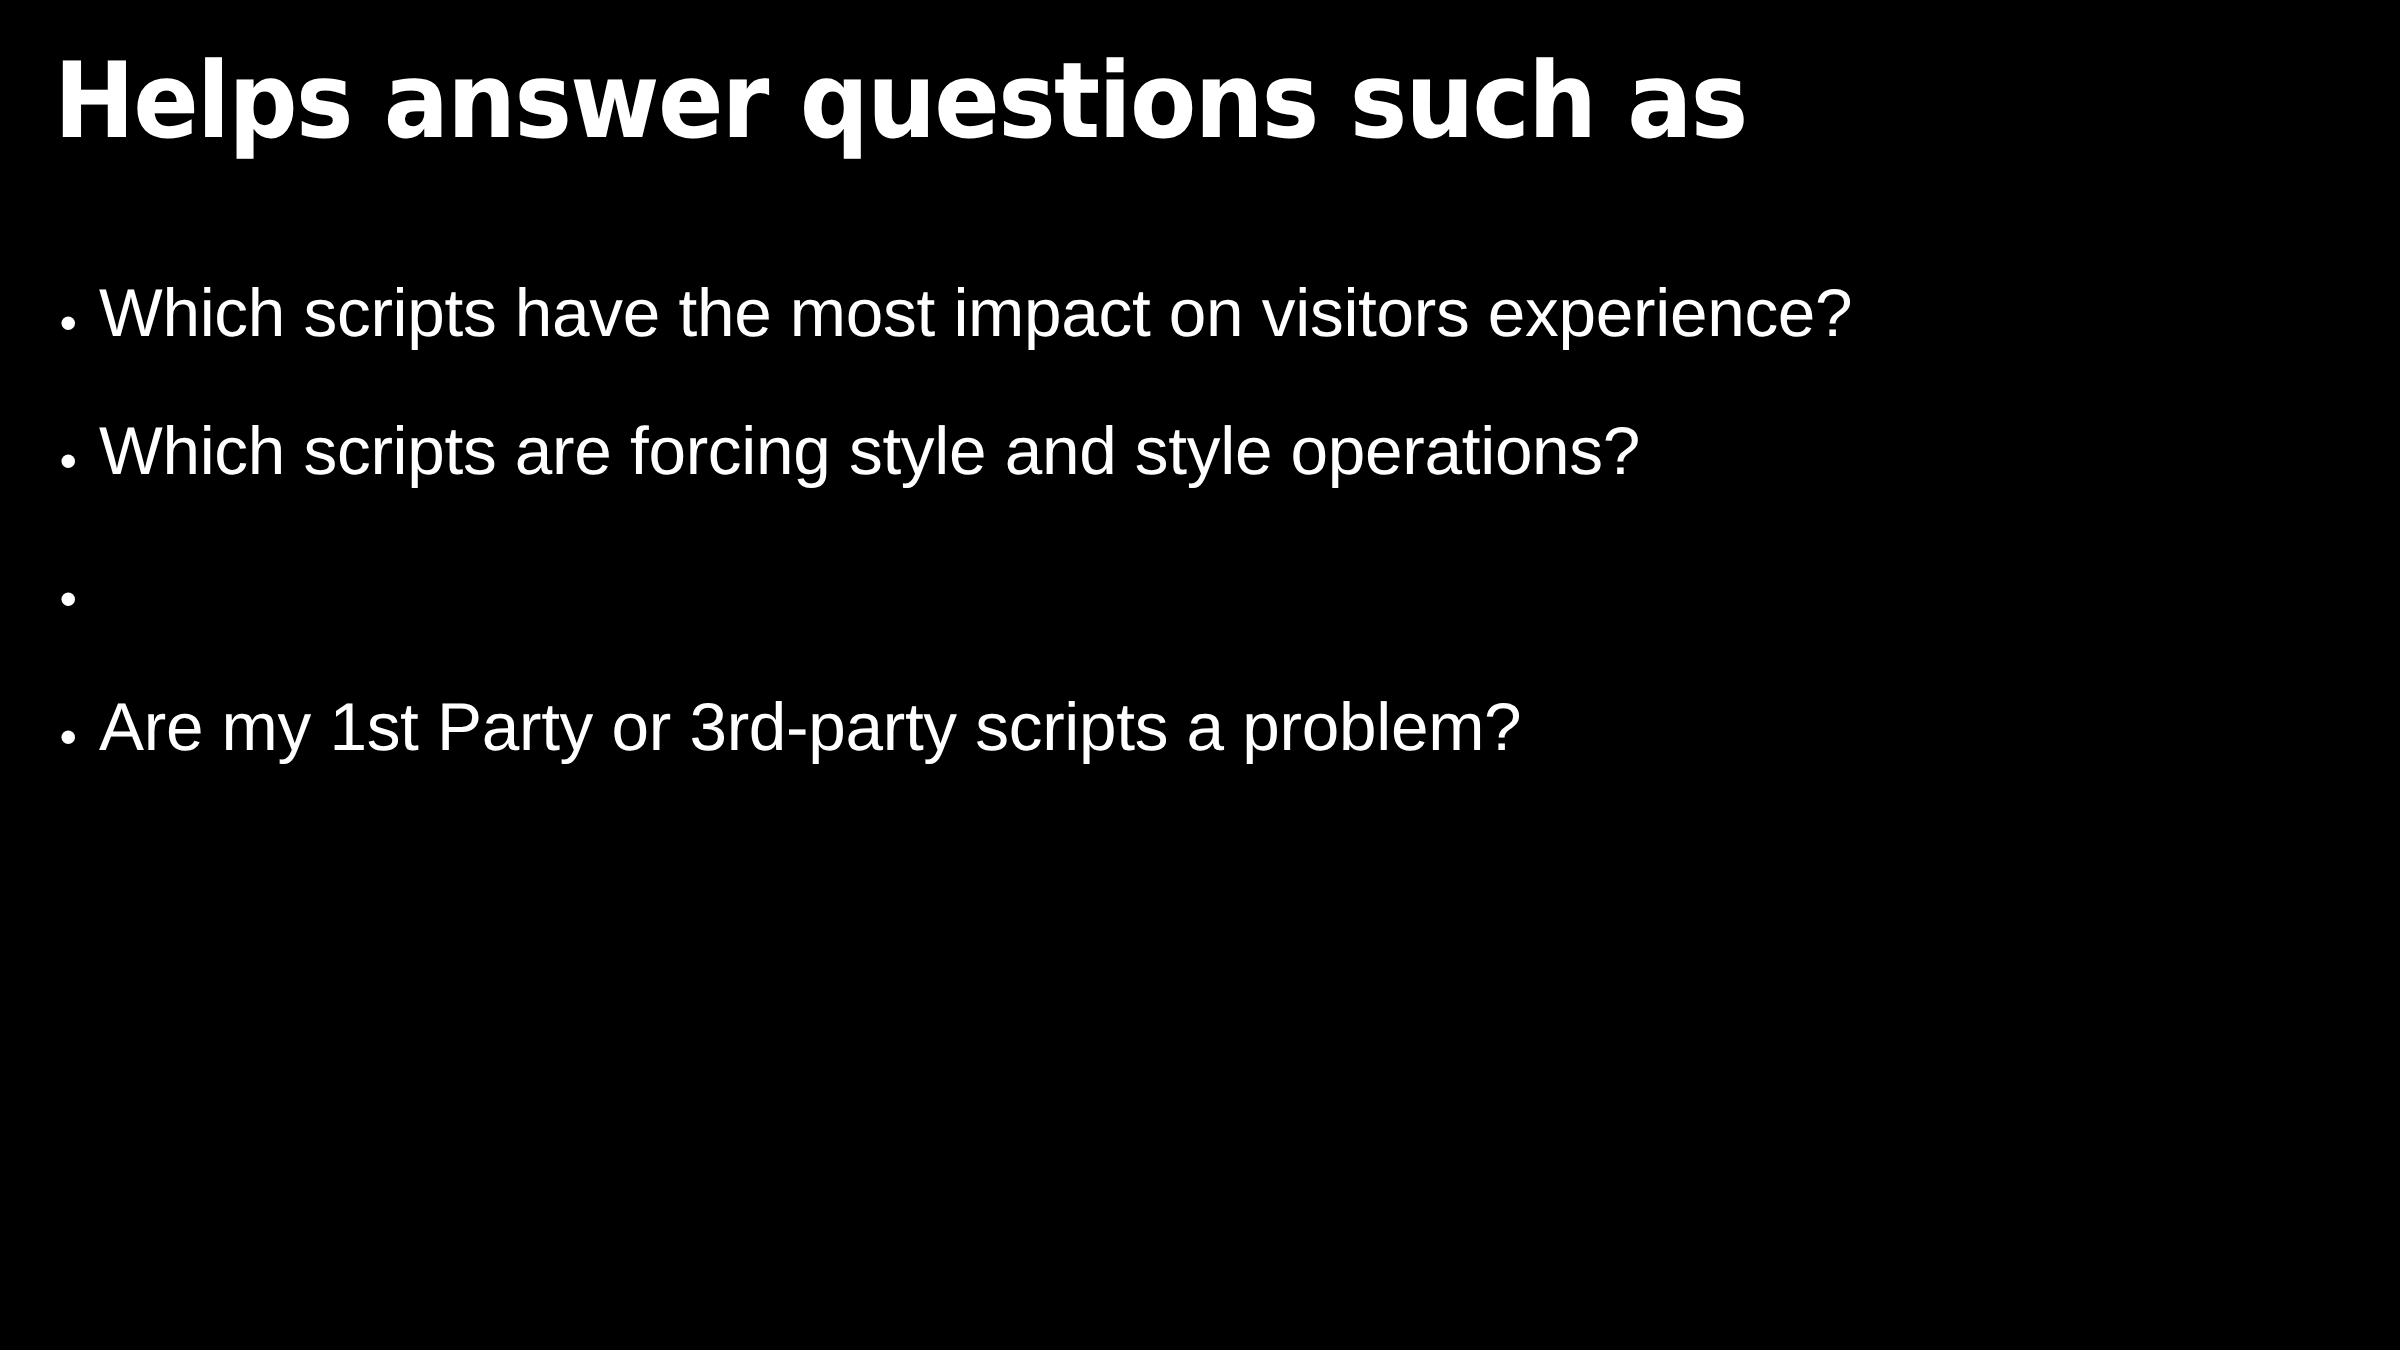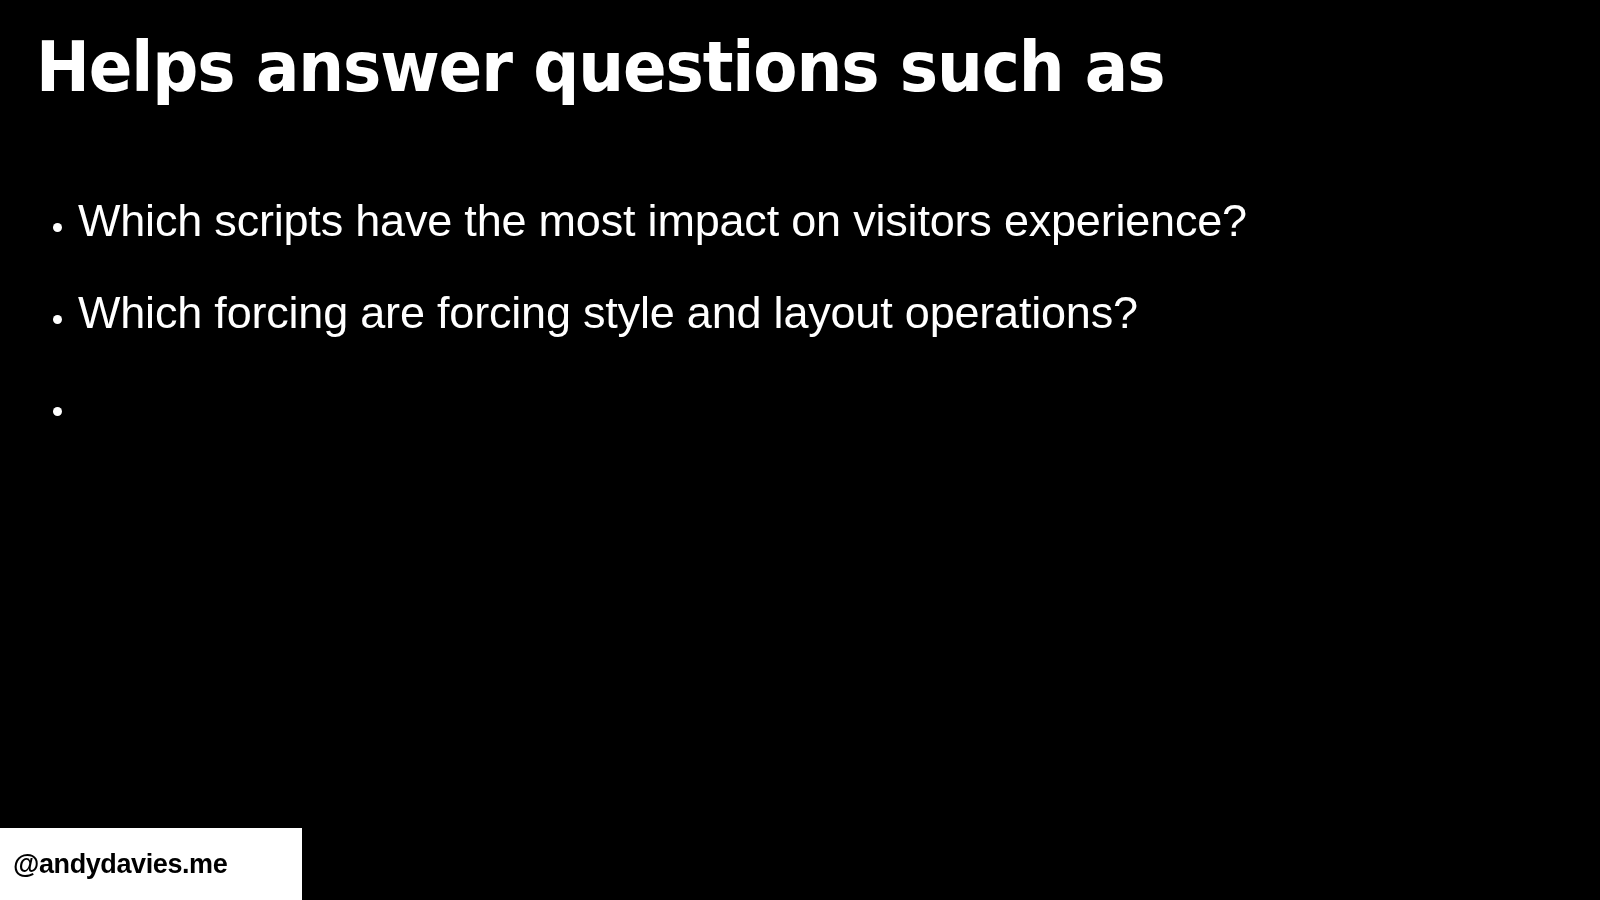--- a/index.html
+++ b/index.html
@@ -39,21 +39,21 @@
     transform: scaleX(0.92);
     transform-origin: left top;
     white-space: nowrap;
   }
 
   
   .bullet-list {
     position: absolute;
     left: 36px;
     top: 178px;
-    margin: 12px;
+    margin: 0;
     padding: 0;
     list-style: none;
     width: 1540px;
     text-decoration: underline;
   }
 
   .bullet-item {
     position: relative;
     display: block;
     height: 92px;
@@ -113,27 +113,28 @@
 
   <ul class="bullet-list">
 
     <li class="bullet-item">
       <span class="bullet-marker"></span>
       <span class="bullet-text">Which scripts have the most impact on visitors experience?</span>
     </li>
 
     <li class="bullet-item">
       <span class="bullet-marker"></span>
-      <span class="bullet-text">Which forcing are forcing style and layout operations?</span>
+      <span class="bullet-text">Which scripts are forcing style and style operations?</span>
     </li>
 
     <li class="bullet-item">
       <span class="bullet-marker"></span>
     </li>
 
+    <li class="bullet-item">
+      <span class="bullet-marker"></span>
+      <span class="bullet-text">Are my 1st Party or 3rd-party scripts a problem?</span>
+    </li>
 
   </ul>
 
-  <div class="footer-badge">
-    <span class="footer-handle">@andydavies.me</span>
-  </div>
 
 </div>
 
 </body></html>

